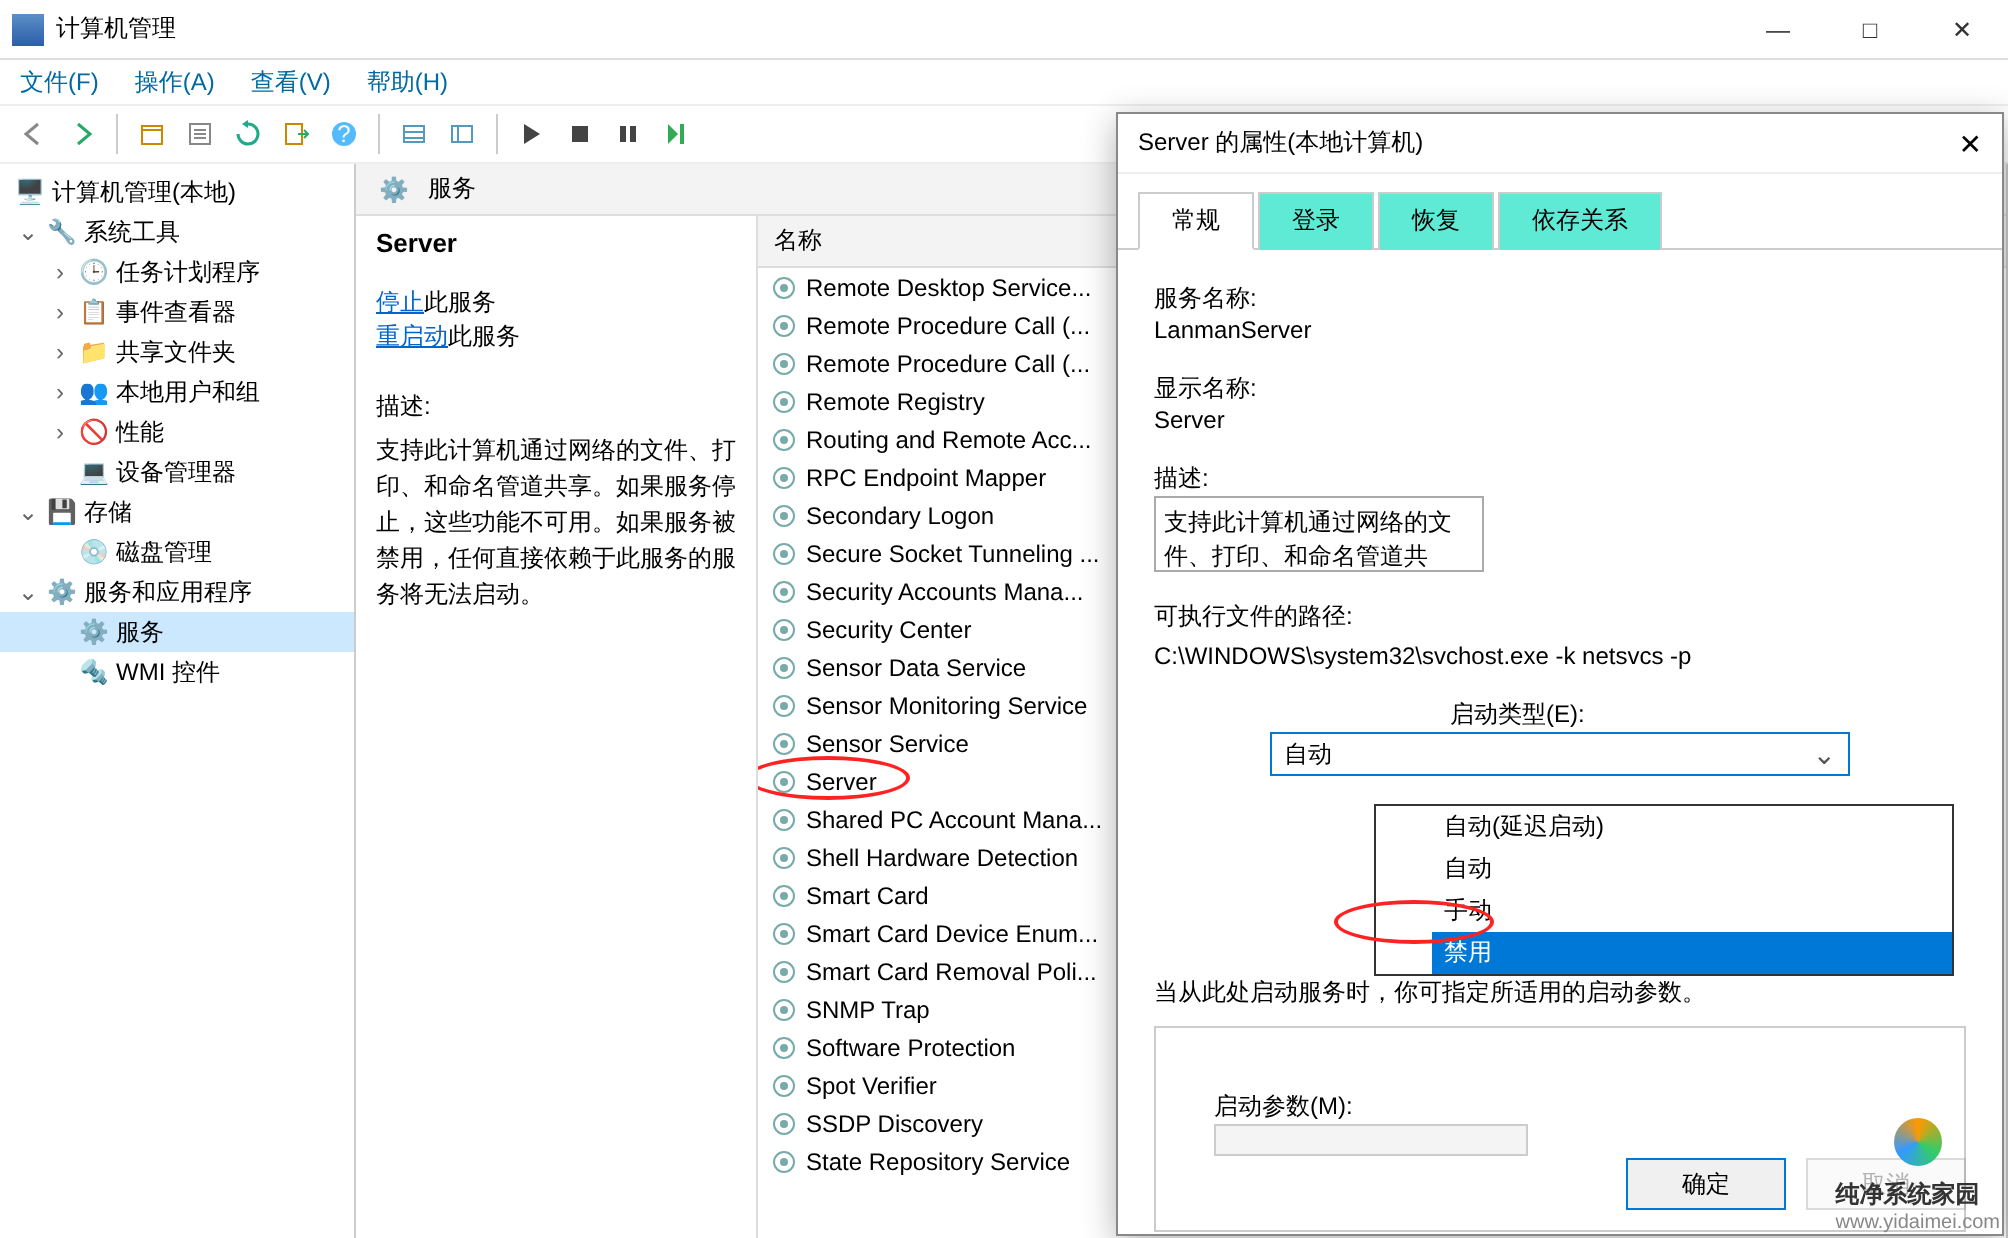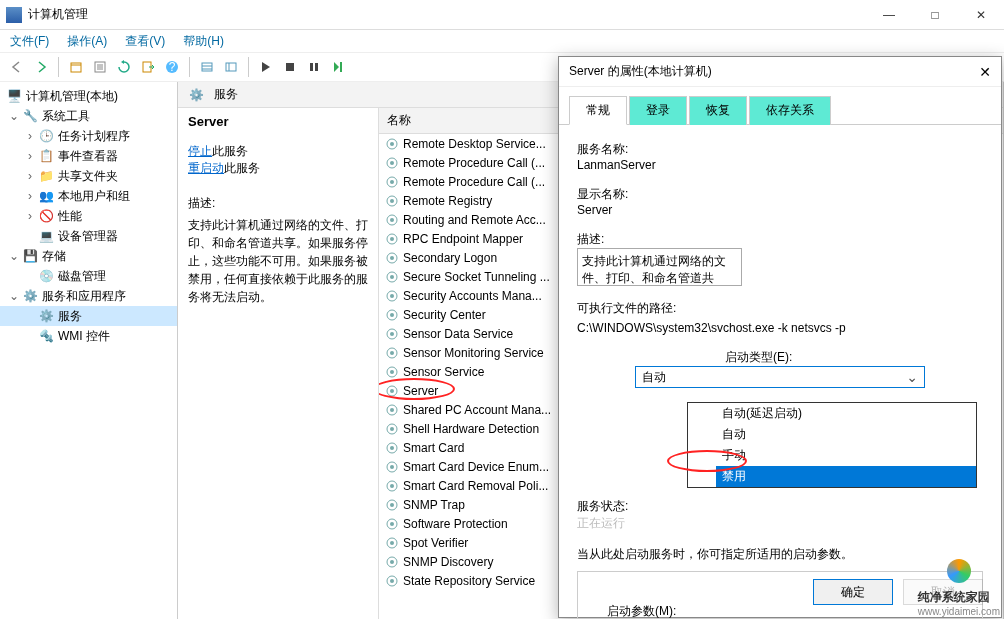--- a/index.html
+++ b/index.html
@@ -402,21 +402,21 @@
                 <circle cx="7" cy="7" r="5" fill="none" stroke="#7aa"></circle>
                 <circle cx="7" cy="7" r="2" fill="#7aa"></circle>
               </svg>
               <span>Spot Verifier</span>
             </div>
             <div class="svc-item">
               <svg class="gi" width="14" height="14">
                 <circle cx="7" cy="7" r="5" fill="none" stroke="#7aa"></circle>
                 <circle cx="7" cy="7" r="2" fill="#7aa"></circle>
               </svg>
-              <span>SNMP Discovery</span>
+              <span>SSDP Discovery</span>
             </div>
             <div class="svc-item">
               <svg class="gi" width="14" height="14">
                 <circle cx="7" cy="7" r="5" fill="none" stroke="#7aa"></circle>
                 <circle cx="7" cy="7" r="2" fill="#7aa"></circle>
               </svg>
               <span>State Repository Service</span>
             </div>
           </div>
       </div>
@@ -460,24 +460,20 @@
     </div>
     <div style="margin-left:110px;position:relative">
       <div class="dropdown">
         <div>自动(延迟启动)</div>
         <div>自动</div>
         <div>手动</div>
         <div class="sel">禁用</div>
       </div>
       <div class="red-ellipse" style="left:-20px;top:48px;width:80px;height:22px"></div>
     </div>
-    <div class="frow" style="margin-top:10px">
-        <div class="flbl">服务状态:</div>
-        <div class="fval" style="color:#bbb">正在运行</div>
-      </div>
     <div>当从此处启动服务时，你可指定所适用的启动参数。</div>
     <div class="params">
       <div class="frow" style="margin:17px">
           <div class="flbl">启动参数(M):</div>
           <input type="text" disabled="" style="flex: 1 1 0%; height: 22px; border: 1px solid rgb(204, 204, 204); background: rgb(244, 244, 244);">
         </div>
     </div>
   </div>
   <div class="dlg-footer">
     <button style="border:1px solid #0078d7">确定</button>

